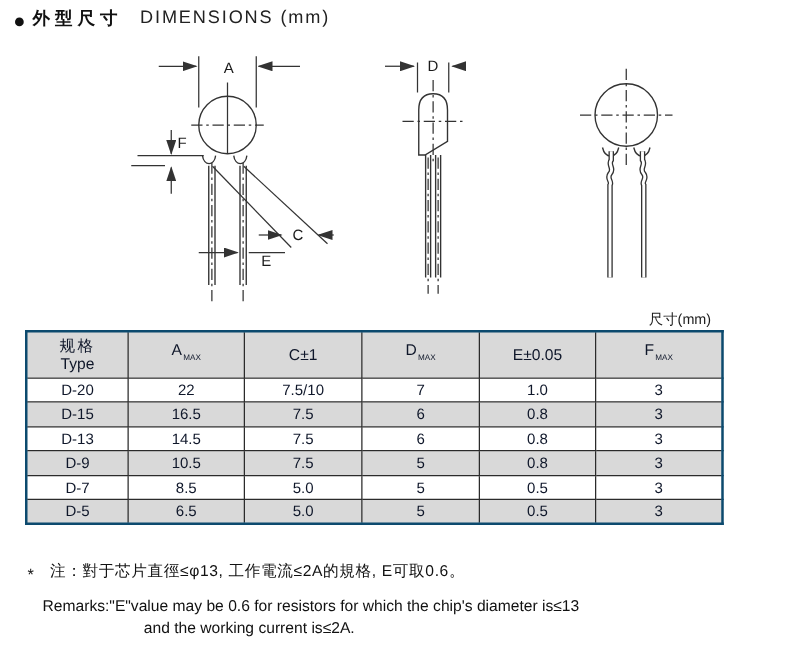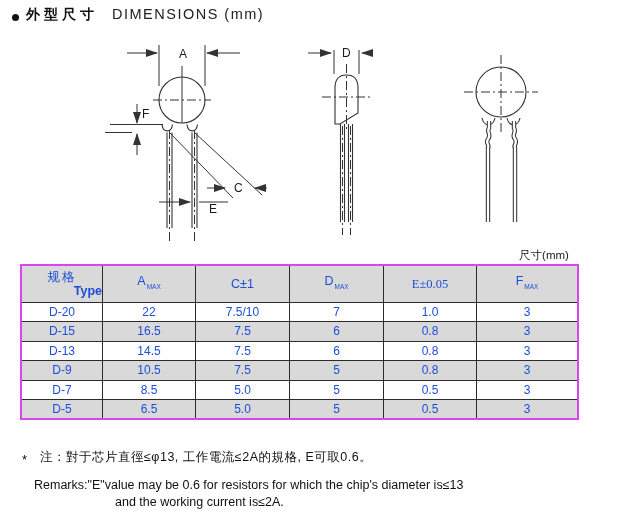--- a/index.html
+++ b/index.html
@@ -17,35 +17,35 @@
   .lnthin{stroke:#333;stroke-width:1;fill:none;}
   .dd{stroke:#333;stroke-width:1;fill:none;stroke-dasharray:9 3 2 3;}
   .wh{stroke:#fff;stroke-width:2.3;fill:none;}
   .whl{stroke:#333;stroke-width:4.4;fill:none;}
   .dim-label{font-family:"Liberation Sans",sans-serif;font-size:12px;fill:#1a1a1a;}
   
   .unit-label{position:absolute;left:515px;top:248px;width:58px;text-align:center;font-size:11.5px;color:#1a1a1a;}
   
   table.dims{
     position:absolute;left:20px;top:264px;width:550px;border-collapse:collapse;
-    table-layout:fixed;border:2px solid #d946ef;font-size:12px;color:#1d4ed8;
+    table-layout:fixed;border:2px solid #0c4a6e;font-size:12px;color:#0f172a;
   }
   table.dims th, table.dims td{border:1px solid #2b2b2b;text-align:center;padding:0;}
   table.dims thead tr{height:37px;background:#d9d9d9;}
   table.dims tbody tr{height:19.5px;background:#ffffff;}
   table.dims tbody tr:nth-child(even){background:#d9d9d9;}
   table.dims th:nth-child(1){width:80px;}
   table.dims th:nth-child(2){width:92px;}
   table.dims th:nth-child(3){width:93px;}
   table.dims th:nth-child(4){width:93px;}
-  table.dims th:nth-child(5){width:92px;font-family:Liberation Serif, serif;}
+  table.dims th:nth-child(5){width:92px;}
   table.dims th:nth-child(6){width:100px;}
   .h-main{font-weight:normal;font-size:12.5px;line-height:14px;}
   th.stk .h-main{letter-spacing:2px;}
-  .h-sub{font-weight:bold;font-size:12.5px;line-height:14px;text-align:right;}
+  .h-sub{font-weight:normal;font-size:12.5px;line-height:14px;}
   .mx{font-size:6.5px;vertical-align:-4px;letter-spacing:0;margin-left:1px;}
   
   .note-asterisk{position:absolute;left:22px;top:452px;font-size:13px;color:#111;}
   .note-cn{position:absolute;left:40px;top:449px;font-size:12.5px;color:#111;letter-spacing:0.5px;}
   .note-en1{position:absolute;left:34px;top:478px;font-size:12.5px;color:#111;}
   .note-en2{position:absolute;left:115px;top:495px;font-size:12.5px;color:#111;text-align:right;}
 </style>
 </head>
 <body>
 

